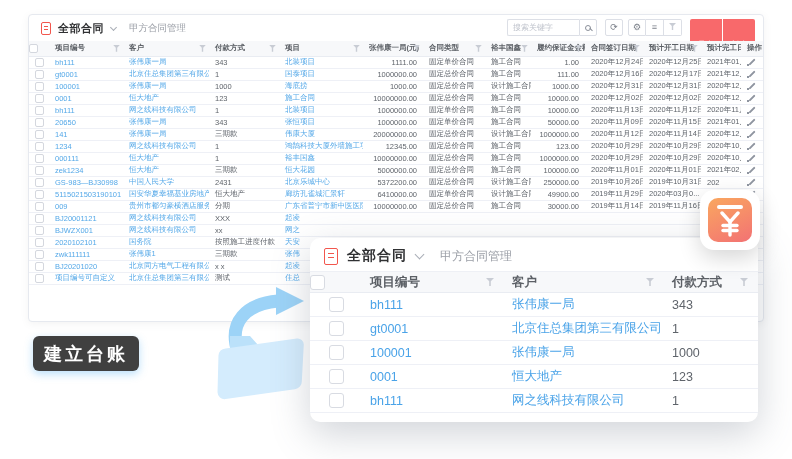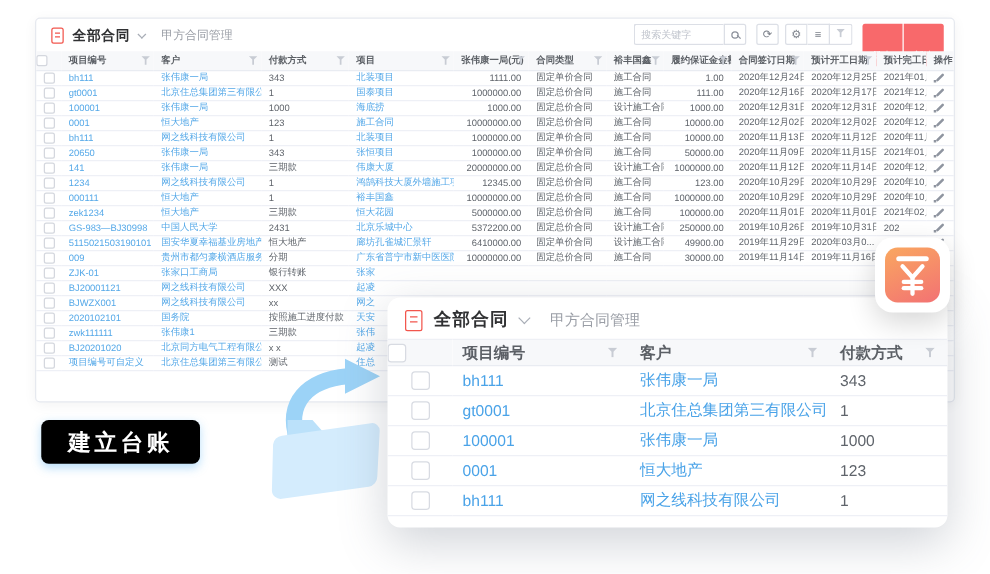--- a/index.html
+++ b/index.html
@@ -86,21 +86,21 @@
 
   
   .yen-card { position:absolute; left:700px; top:190px; width:60px; height:60px; background:#fff;
               border-radius:14px; box-shadow:0 8px 22px rgba(0,0,0,.16); z-index:4; }
   .yen-grad { position:absolute; left:8px; top:8px; width:44px; height:44px; border-radius:10px;
               background:linear-gradient(155deg,#f9a361 8%,#f37672 92%); }
   .yen-bar { position:absolute; left:9px; top:7px; width:26px; height:3.6px; border-radius:2px; background:#fff; }
   .yen-glyph { position:absolute; left:10px; top:13px; }
 
   
-  .cta { position:absolute; left:33px; top:336px; width:127px; height:35px; background:#000000;
+  .cta { position:absolute; left:33px; top:336px; width:106px; height:35px; background:#404040;
          border:none; border-radius:6px; color:#fff; font-size:18px; font-weight:bold; letter-spacing:3px;
          box-shadow:0 3px 8px rgba(58,164,242,.35); cursor:pointer; z-index:5;
          font-family:"Liberation Sans","DejaVu Sans",sans-serif; }
 </style>
 </head>
 <body>
 
 <div class="stage">
 
   <div class="card">
@@ -354,35 +354,20 @@
             <td class="">固定总价合同</td>
             <td class="">施工合同</td>
             <td class="num">30000.00</td>
             <td class="">2019年11月14日</td>
             <td class="">2019年11月16日</td>
             <td class="">202</td>
             <td class="opcell"><span class="pencil"></span></td>
           </tr>
           <tr>
             <td class="cbcell"><span class="cb "></span></td>
-            <td class="link ">ZJK-01</td>
-            <td class="link ">张家口工商局</td>
-            <td class="">银行转账</td>
-            <td class="link ">张家</td>
-            <td class="num"></td>
-            <td class=""></td>
-            <td class=""></td>
-            <td class="num"></td>
-            <td class=""></td>
-            <td class=""></td>
-            <td class=""></td>
-            <td class="opcell"></td>
-          </tr>
-          <tr>
-            <td class="cbcell"><span class="cb "></span></td>
             <td class="link ">BJ20001121</td>
             <td class="link ">网之线科技有限公司</td>
             <td class="">XXX</td>
             <td class="link ">起凌</td>
             <td class="num"></td>
             <td class=""></td>
             <td class=""></td>
             <td class="num"></td>
             <td class=""></td>
             <td class=""></td>

